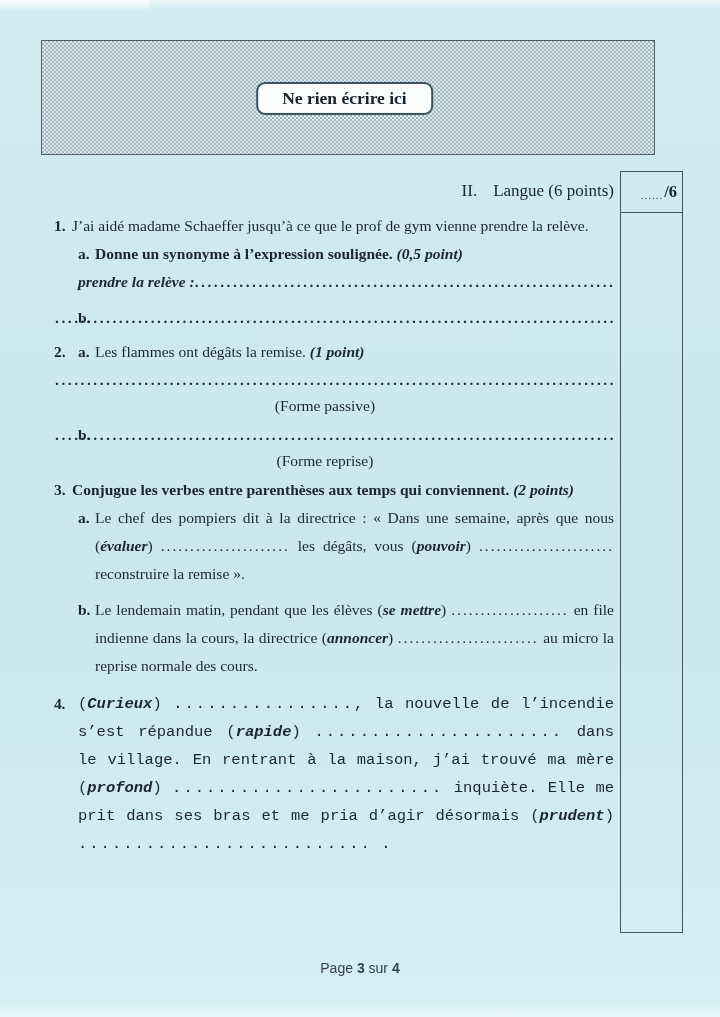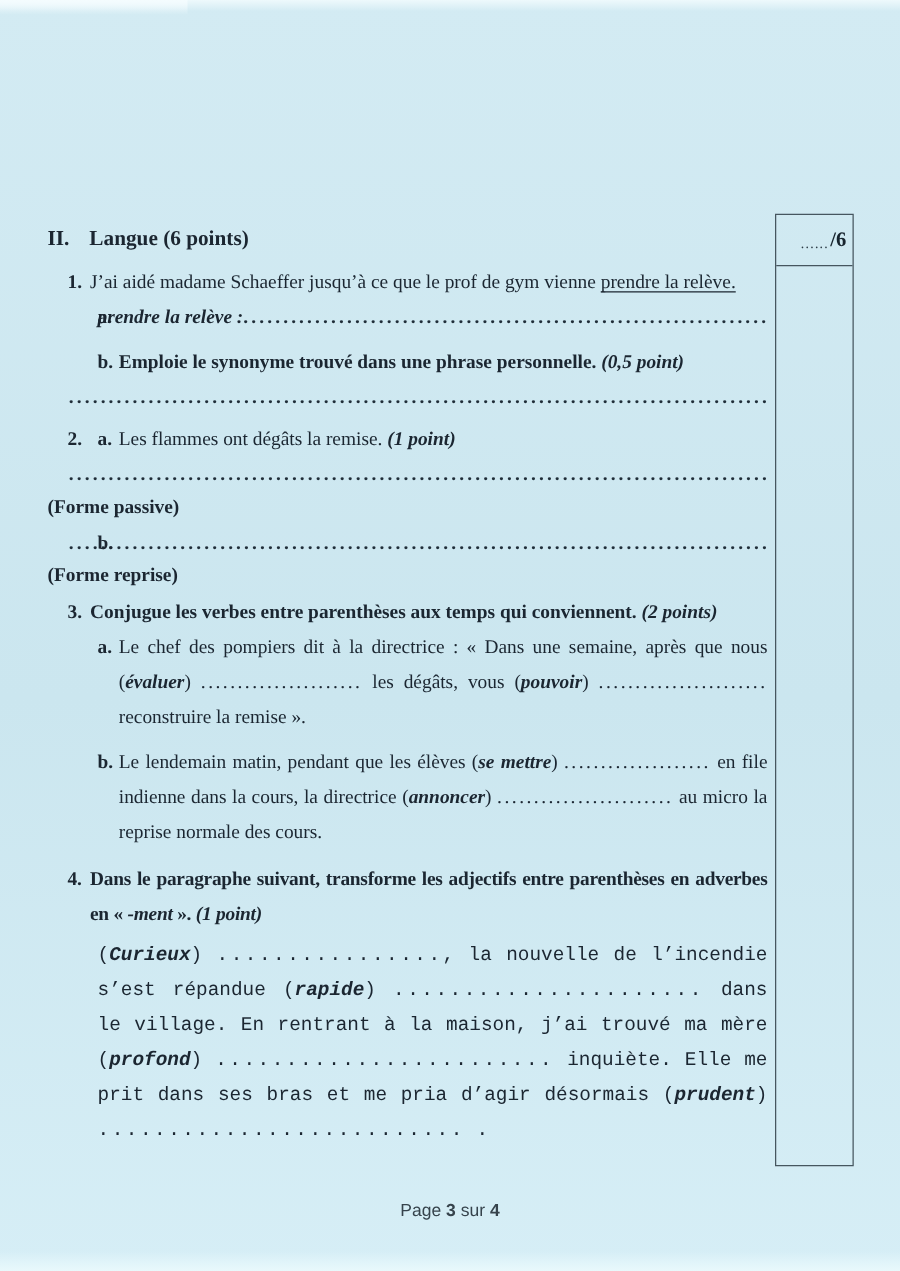--- a/index.html
+++ b/index.html
@@ -36,80 +36,83 @@
   .score-col{position:absolute;left:620px;top:171px;width:61px;height:760px;
     border:1px solid #46565f;}
   .score-head{height:40px;border-bottom:1px solid #46565f;
     display:flex;align-items:center;justify-content:flex-end;
     padding-right:5px;}
   .score-dots{font-size:11px;letter-spacing:1px;color:#2c3c47;transform:translateY(3px);}
   .score-val{font-size:16.5px;font-weight:bold;color:#17242e;margin-left:1px;}
 
   
   .content{position:absolute;left:38px;top:176px;width:576px;font-size:15.5px;line-height:28px;}
-  .section-title{font-size:17px;font-weight:bold;line-height:30px;}
+  .section-title{font-size:17px;font-weight:normal;line-height:30px;text-align:right;}
   .section-title .num{margin-right:16px;}
 
   .block{position:relative;}
   .lbl{position:absolute;top:0;font-weight:bold;}
   .num-item{padding-left:34px;} .num-item>.lbl{left:16px;}
   .let-item{padding-left:57px;} .let-item>.lbl{left:40px;}
   .just{text-align:justify;}
   .tight{letter-spacing:-0.2px;}
 
   .answer-line{display:flex;padding-left:17px;font-weight:bold;}
   .dots-fill{flex:1;overflow:hidden;white-space:nowrap;letter-spacing:2.5px;color:#1f2d38;}
-  .form-label{text-align:left;font-weight:bold;line-height:23px;padding-right:2px;}
+  .form-label{text-align:center;font-weight:normal;line-height:23px;padding-right:2px;}
 
   .seg.b{font-weight:bold;}
   .seg.i{font-style:italic;}
   .seg.bi{font-weight:bold;font-style:italic;}
-  .seg.u{text-decoration:underline;text-underline-offset:3px;}
+  .seg.u{text-underline-offset:3px;}
   .seg.d{letter-spacing:2px;}
 
   .mt4{margin-top:4px;}.mt6{margin-top:6px;}.mt8{margin-top:8px;}.mt10{margin-top:10px;}
 
   .footer{position:absolute;left:0;top:960px;width:720px;text-align:center;
     font-family:"Liberation Sans", sans-serif;font-size:14px;color:#36434c;}
 </style>
 </head>
 <body>
 
 <div class="sheet">
   <div class="edge-top"></div>
   <div class="corner-tl"></div>
 
+  <div class="hatch-band">
+    <div class="no-write">Ne rien écrire ici</div>
+  </div>
 
   <div class="score-col">
     <div class="score-head">
       <span class="score-dots">......</span>
       <span class="score-val">/6</span>
     </div>
   </div>
 
   <div class="content">
 
     <div class="section-title">
       <span class="num">II.</span><span>Langue (6 points)</span>
     </div>
 
     <div class="block num-item mt6">
       <span class="lbl">1.</span>
       <span><span class="seg">J’ai aidé madame Schaeffer jusqu’à ce que le prof de gym vienne </span><span class="seg u">prendre la relève.</span></span>
     </div>
     <div class="block let-item">
       <span class="lbl">a.</span>
+      <span><span class="seg b">Donne un synonyme à l’expression soulignée. </span><span class="seg bi">(0,5 point)</span></span>
     </div>
     <div class="answer-line" style="padding-left:40px;">
       <span><span class="seg i">prendre la relève : </span></span>
       <span class="dots-fill">..........................................................................................................</span>
     </div>
     <div class="block let-item mt8">
       <span class="lbl">b.</span>
-      <span><span class="seg b">Emploie le synonyme trouvé dans une phrase personnelle. </span><span class="seg bi">(0,5 point)</span></span>
     </div>
     <div class="answer-line">
       <span class="dots-fill">..........................................................................................................</span>
     </div>
 
     <div class="block num-item mt6">
       <span class="lbl">2.</span>
     </div>
     <div class="block let-item mt4">
       <span class="lbl">a.</span>
@@ -135,21 +138,20 @@
       <span class="lbl">a.</span>
       <span><span class="seg">Le chef des pompiers dit à la directrice : « Dans une semaine, après que nous (</span><span class="seg bi">évaluer</span><span class="seg">) </span><span class="seg d">......................</span><span class="seg"> les dégâts, vous (</span><span class="seg bi">pouvoir</span><span class="seg">) </span><span class="seg d">.......................</span><span class="seg"> reconstruire la remise ».</span></span>
     </div>
     <div class="block let-item just mt8">
       <span class="lbl">b.</span>
       <span><span class="seg">Le lendemain matin, pendant que les élèves (</span><span class="seg bi">se mettre</span><span class="seg">) </span><span class="seg d">....................</span><span class="seg"> en file indienne dans la cours, la directrice (</span><span class="seg bi">annoncer</span><span class="seg">) </span><span class="seg d">........................</span><span class="seg"> au micro la reprise normale des cours.</span></span>
     </div>
 
     <div class="block num-item just tight mt10">
       <span class="lbl">4.</span>
-      <span><span class="seg b">Dans le paragraphe suivant, transforme les adjectifs entre parenthèses en adverbes en « </span><span class="seg bi">-ment</span><span class="seg b"> ».  </span><span class="seg bi">(1 point)</span></span>
     </div>
     <div class="block just mt4" style="padding-left:40px;font-family:Liberation Mono, monospace;">
       <span><span class="seg">(</span><span class="seg bi">Curieux</span><span class="seg">) </span><span class="seg d">................</span><span class="seg">, la nouvelle de l’incendie s’est répandue (</span><span class="seg bi">rapide</span><span class="seg">) </span><span class="seg d">......................</span><span class="seg"> dans le village. En rentrant à la maison, j’ai trouvé ma mère (</span><span class="seg bi">profond</span><span class="seg">) </span><span class="seg d">........................</span><span class="seg"> inquiète. Elle me prit  dans ses bras et me pria d’agir désormais (</span><span class="seg bi">prudent</span><span class="seg">) </span><span class="seg d">..........................</span><span class="seg"> .</span></span>
     </div>
 
   </div>
 
   <div class="footer">
     <span><span class="seg">Page </span><span class="seg b">3</span><span class="seg"> sur </span><span class="seg b">4</span></span>
   </div>

